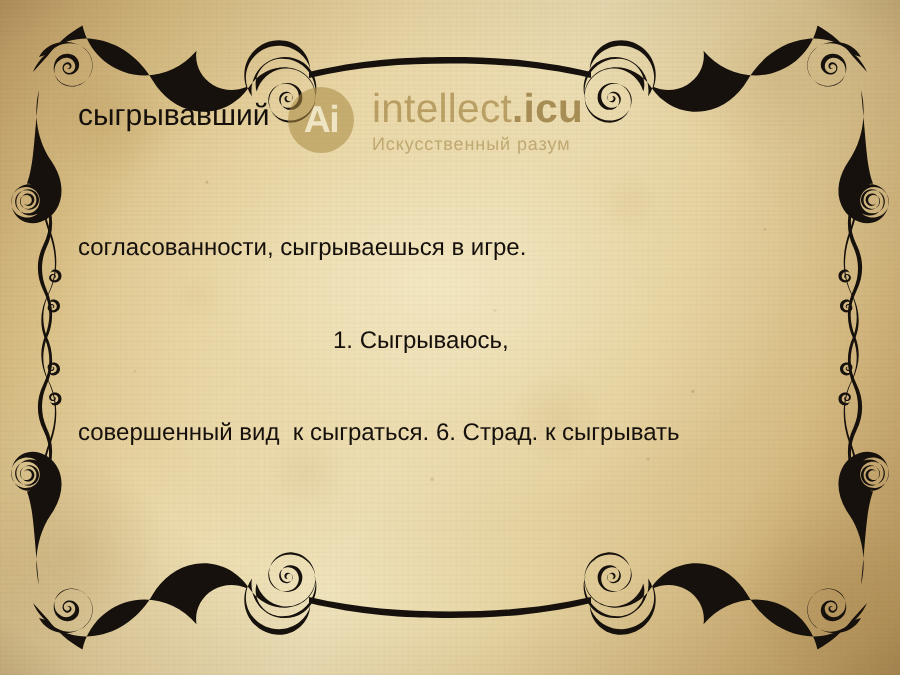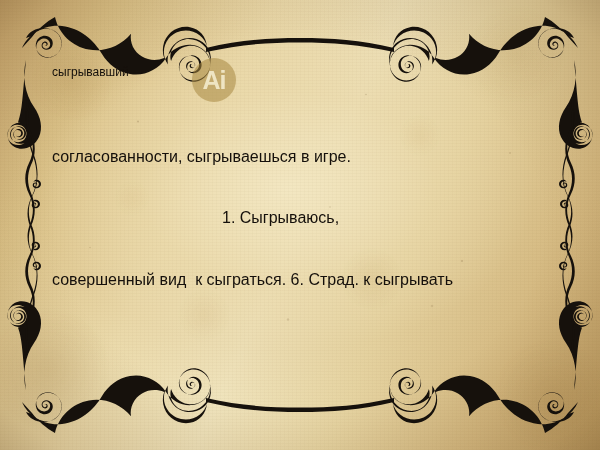--- a/index.html
+++ b/index.html
@@ -125,21 +125,21 @@
 
   
   .article {
     position: absolute;
     left: 52px;
     top: 66px;
     width: 500px;
     color: #15100b;
   }
   .headword {
-    font-size: 12px;
+    font-size: 20px;
     line-height: 1.15;
     margin: 0 0 26px 0;
     color: #15100b;
   }
   .defs {
     font-size: 16px;
     line-height: 20.5px;
     margin: 0;
     white-space: pre-wrap;
     color: #15100b;
@@ -205,20 +205,24 @@
     </g>
 
     <path class="orn" d="M206,48 C240,40 268,38 300,38 C332,38 360,40 394,48 C394,49.6 394,50.4 394,52 C360,44.4 332,42.4 300,42.4 C268,42.4 240,44.4 206,52 Z"></path>
 
     <path class="orn" d="M206,402 C240,410 268,412 300,412 C332,412 360,410 394,402 C394,400.4 394,399.6 394,398 C360,405.6 332,407.6 300,407.6 C268,407.6 240,405.6 206,398 Z"></path>
   </svg>
 
   <div class="watermark">
     <div class="wm-logo">
       <span class="wm-logo-text">Ai</span>
+    </div>
+    <div class="wm-words">
+      <div class="wm-title"><span>intellect</span><span class="dot-icu">.icu</span></div>
+      <div class="wm-sub">Искусственный  разум</div>
     </div>
   </div>
 
   <div class="article">
     <p class="headword">сыгрывавший</p>
     <p class="defs">
       <span class="ln">согласованности, сыгрываешься в игре.</span>
       <span class="ln indented">1. Сыгрываюсь,</span>
       <span class="ln">совершенный вид  к сыграться. 6. Страд. к сыгрывать</span>
       

